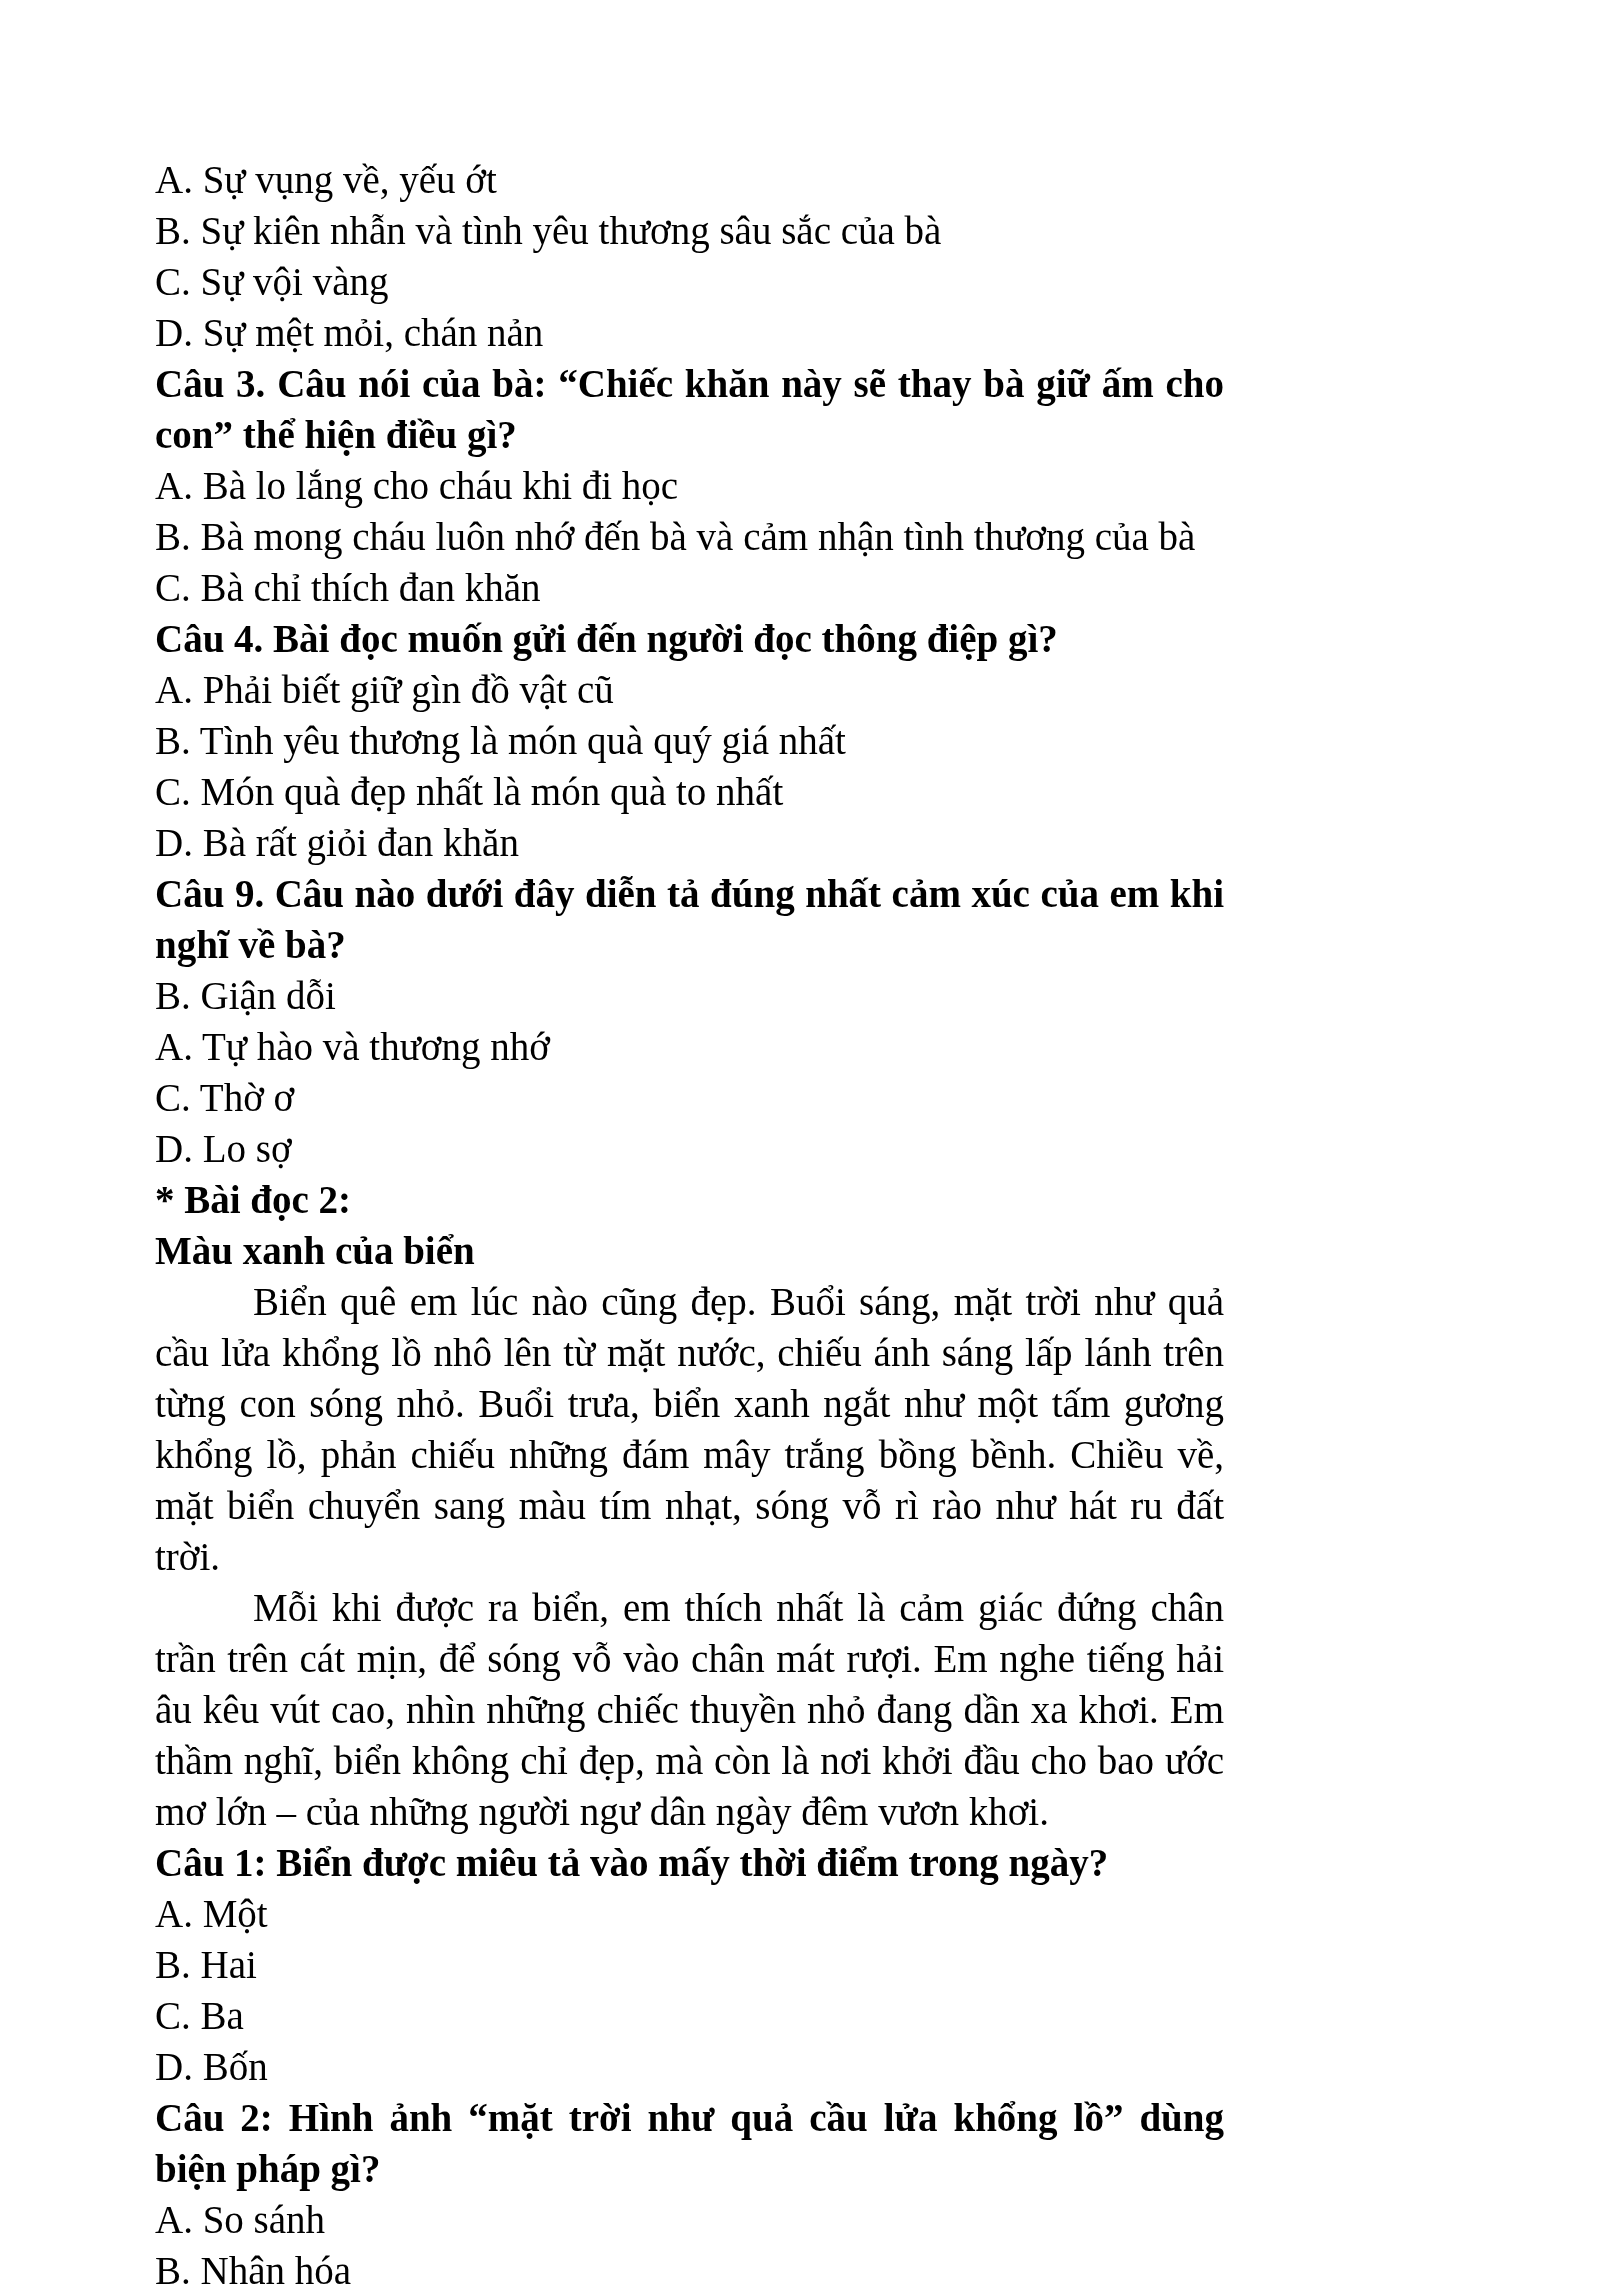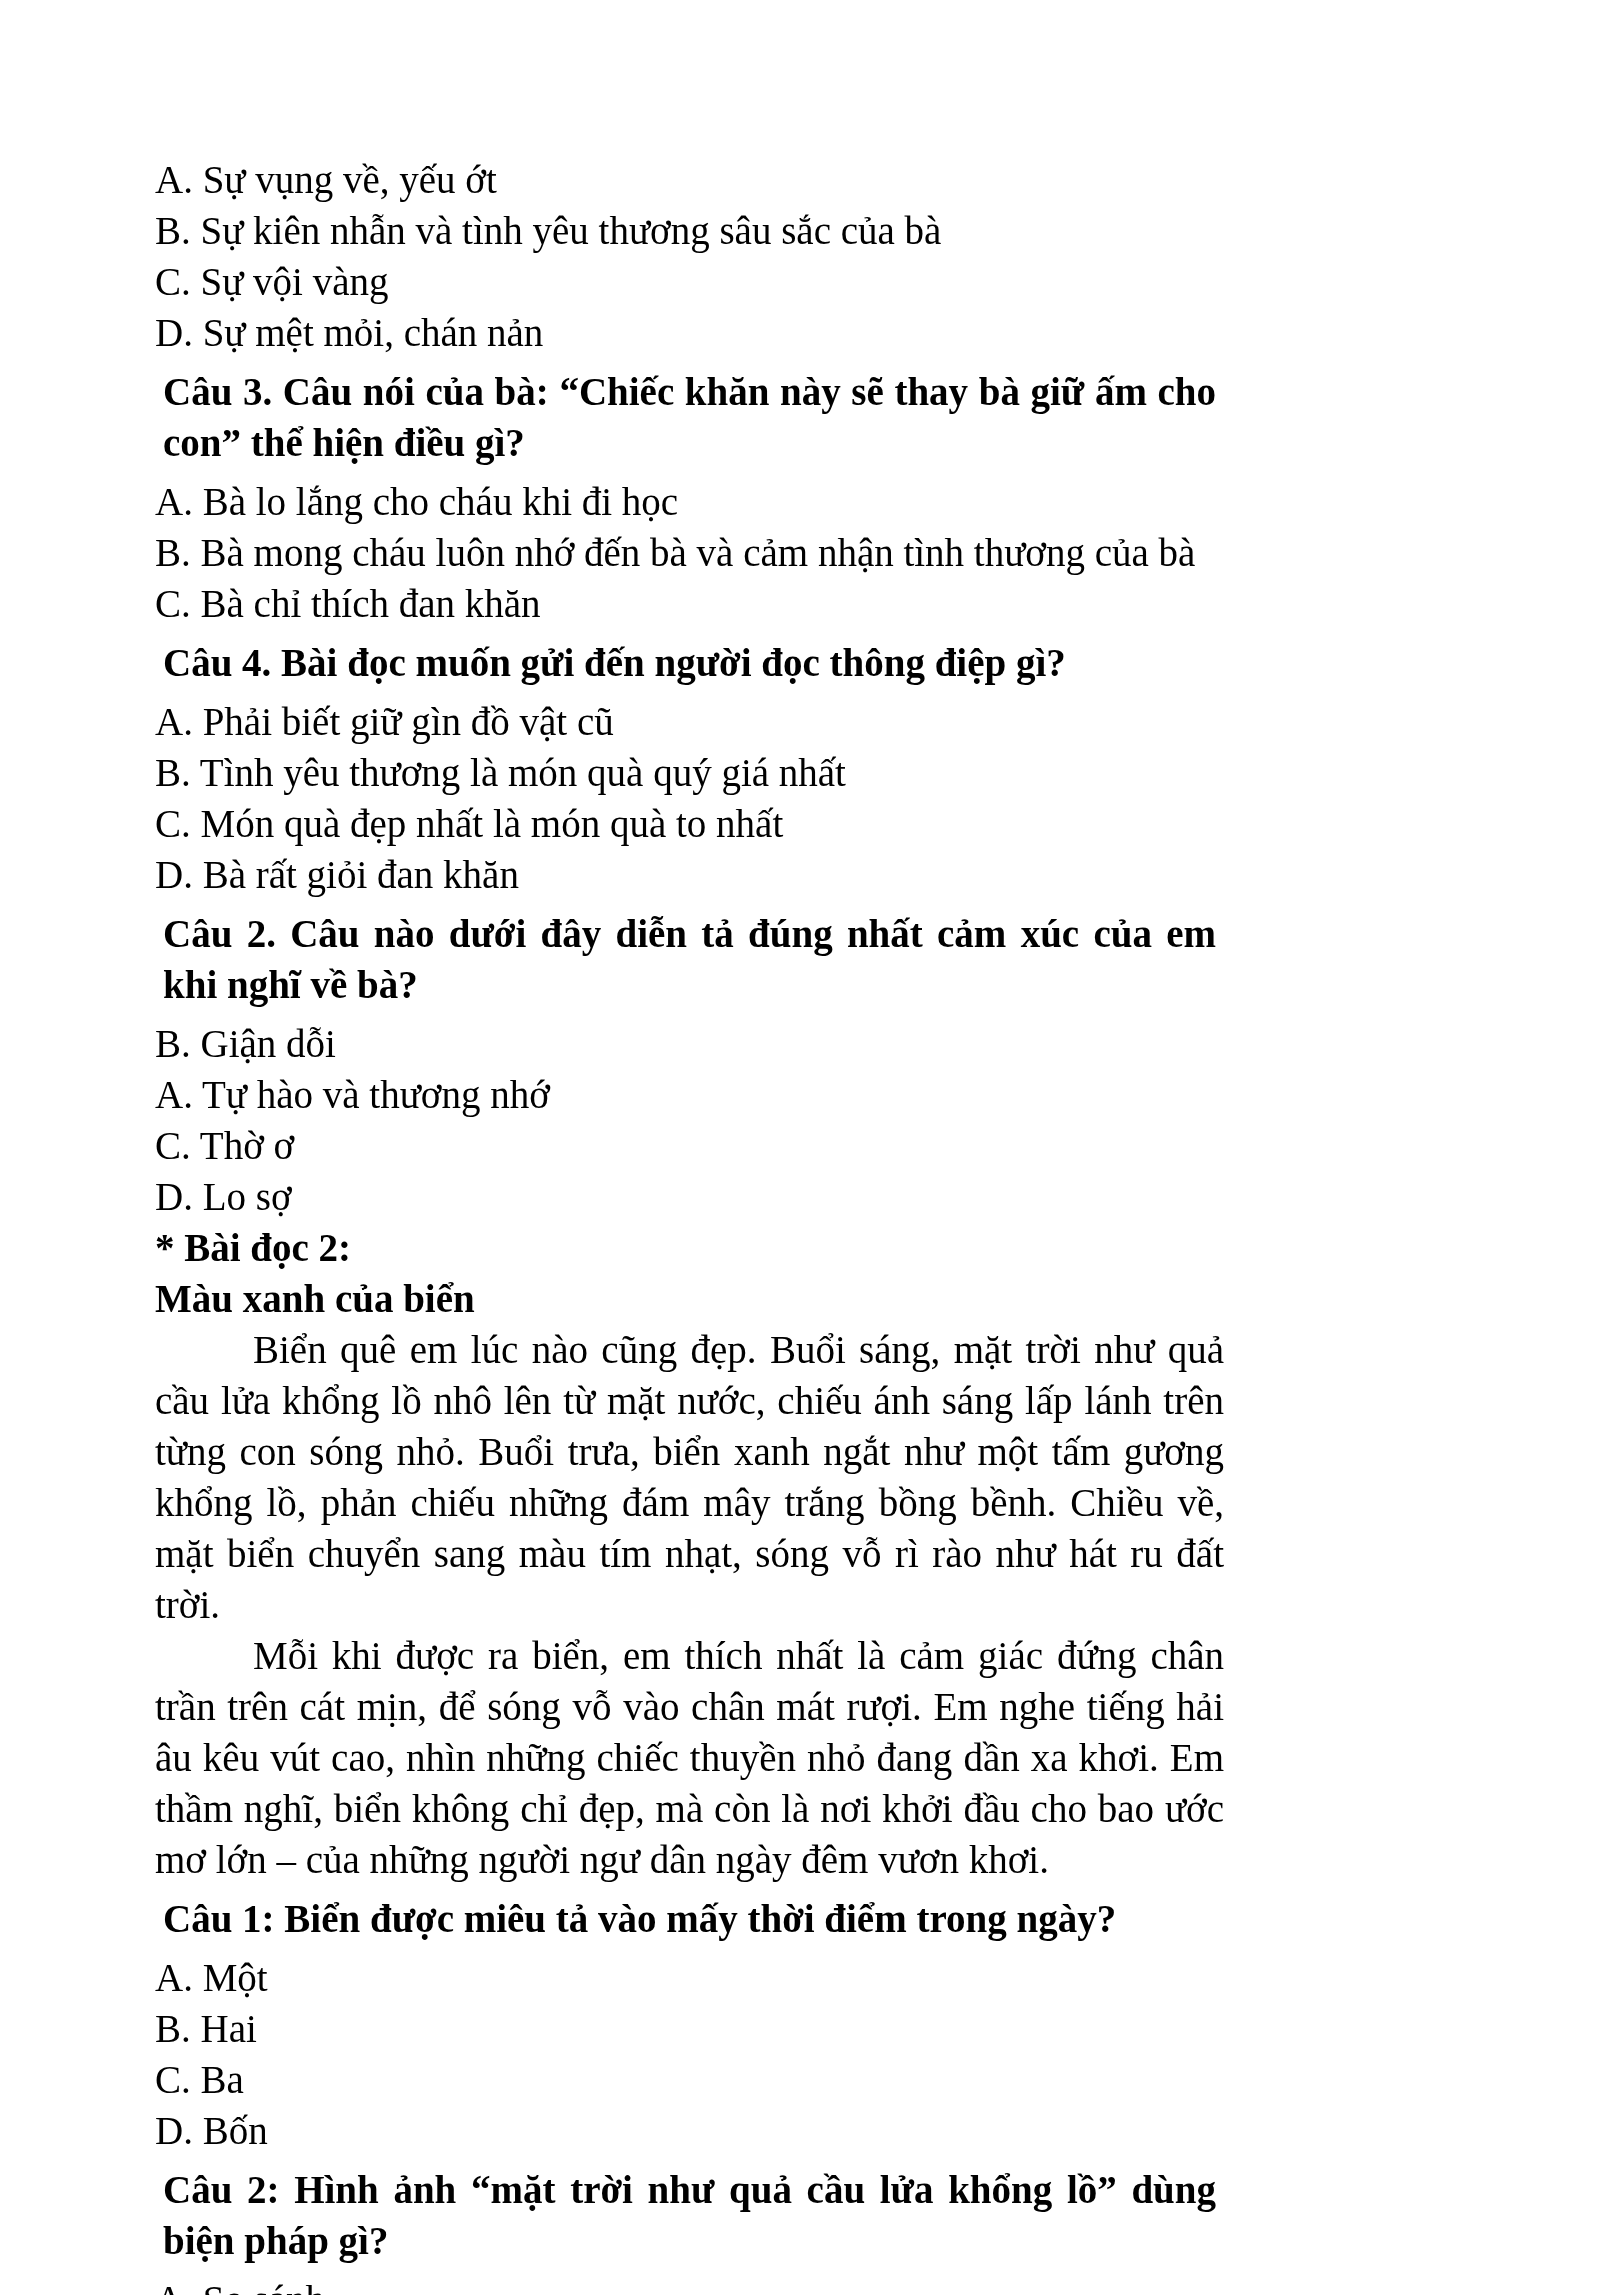--- a/index.html
+++ b/index.html
@@ -18,21 +18,21 @@
     line-height: 51px;
     box-sizing: border-box;
     padding: 154px 151px 0 155px;
     overflow: hidden;
   }
   .line {
     margin: 0;
     white-space: nowrap;
   }
   .q-heading {
-    margin: 8px;
+    margin: 0;
     font-weight: bold;
     text-align: justify;
   }
   .section-label {
     margin: 0;
     font-weight: bold;
   }
   .doc-title {
     margin: 0;
     font-weight: bold;
@@ -58,21 +58,21 @@
     <div class="line">A. Bà lo lắng cho cháu khi đi học</div>
     <div class="line">B. Bà mong cháu luôn nhớ đến bà và cảm nhận tình thương của bà</div>
     <div class="line">C. Bà chỉ thích đan khăn</div>
 
     <div class="q-heading">Câu 4. Bài đọc muốn gửi đến người đọc thông điệp gì?</div>
     <div class="line">A. Phải biết giữ gìn đồ vật cũ</div>
     <div class="line">B. Tình yêu thương là món quà quý giá nhất</div>
     <div class="line">C. Món quà đẹp nhất là món quà to nhất</div>
     <div class="line">D. Bà rất giỏi đan khăn</div>
 
-    <div class="q-heading">Câu 2. Câu nào dưới đây diễn tả đúng nhất cảm xúc của em khi nghĩ về bà?</div>
+    <div class="q-heading">Câu 9. Câu nào dưới đây diễn tả đúng nhất cảm xúc của em khi nghĩ về bà?</div>
     <div class="line">B. Giận dỗi</div>
     <div class="line">A. Tự hào và thương nhớ</div>
     <div class="line">C. Thờ ơ</div>
     <div class="line">D. Lo sợ</div>
   </div>
 
   <div>
     <div class="section-label">* Bài đọc 2:</div>
     <div class="doc-title">Màu xanh của biển</div>
 

